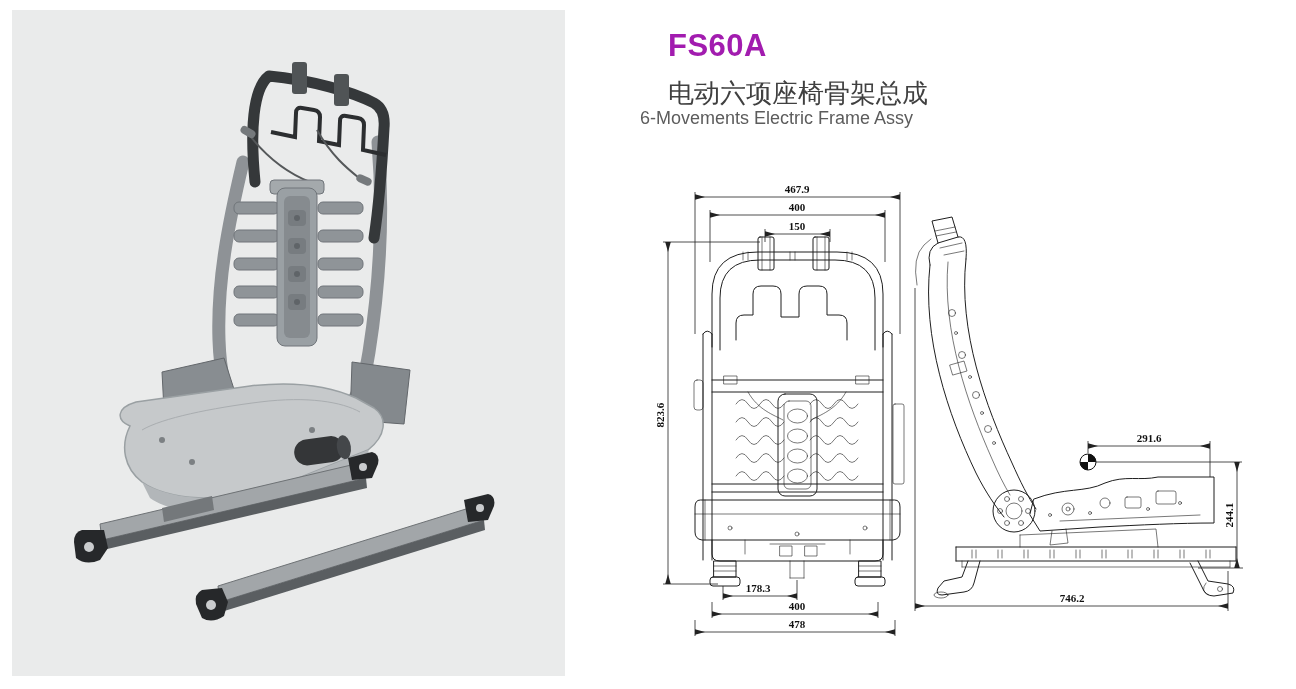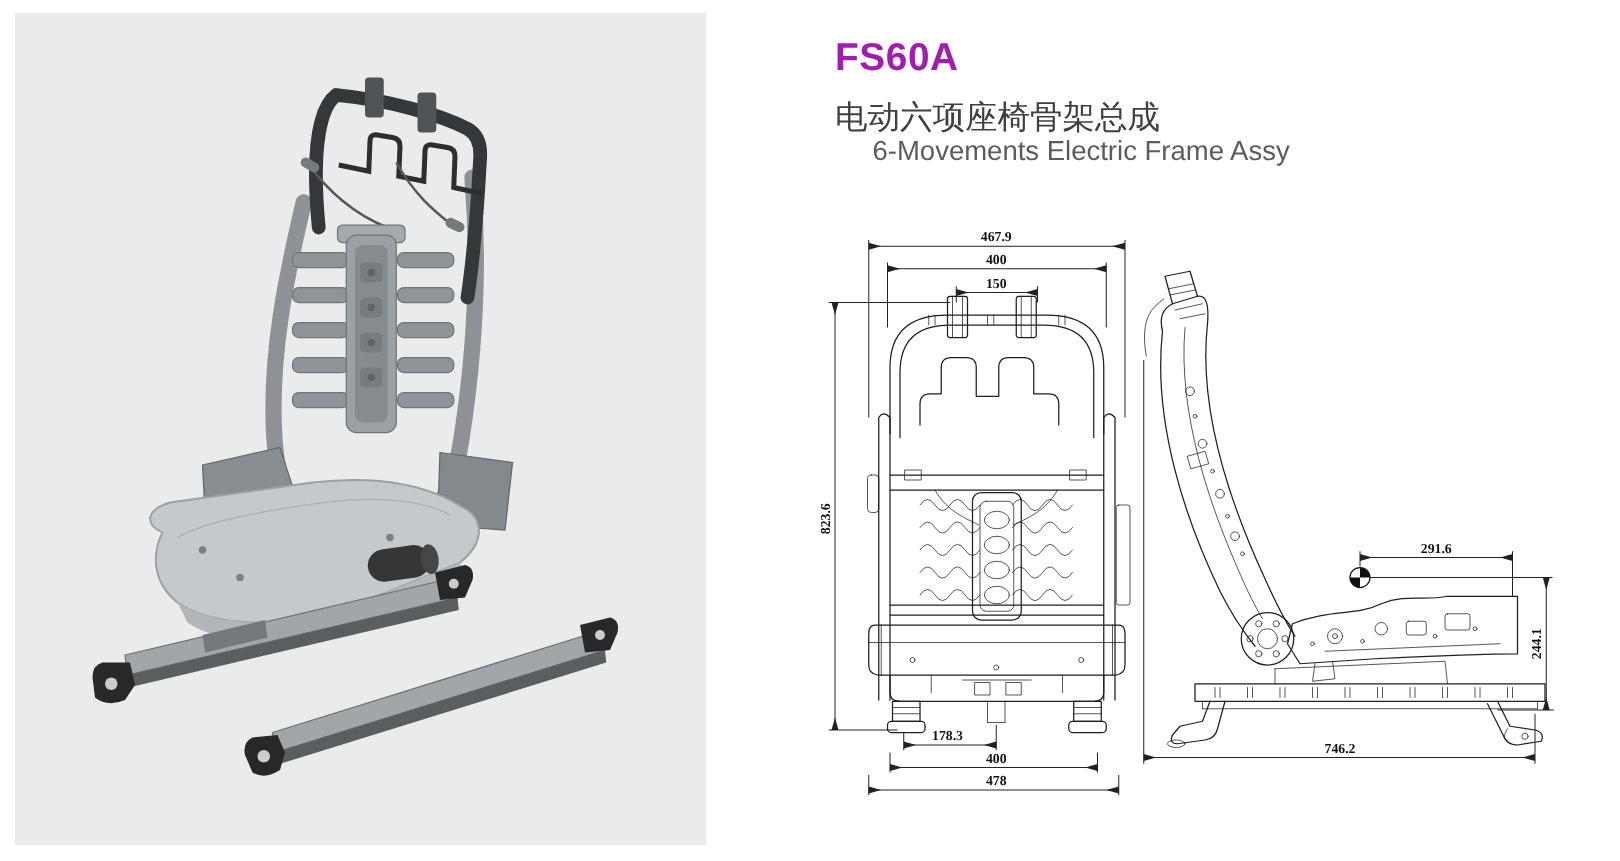--- a/index.html
+++ b/index.html
@@ -1,20 +1,20 @@
 <!DOCTYPE html>
 <html><head>
 <meta charset="utf-8">
 <style>
   html,body{margin:0;padding:0;background:#ffffff;font-family:"Liberation Sans",sans-serif;}
   .stage{position:relative;width:1296px;height:689px;background:#ffffff;overflow:hidden;}
   .photo-panel{position:absolute;left:12px;top:10px;width:553px;height:666px;background:#eaebeb;}
   .model{position:absolute;left:668px;top:28px;font-size:31px;font-weight:bold;color:#a21caf;letter-spacing:.5px;}
   .name-zh{position:absolute;left:668px;top:76px;font-size:26px;color:#404040;}
-  .name-en{position:absolute;left:698px;top:108px;font-size:22px;color:#5c5c5c;}
+  .name-en{position:absolute;left:640px;top:108px;font-size:18px;color:#5c5c5c;}
   svg text.dim{font-family:"Liberation Serif",serif;font-weight:bold;font-size:11px;fill:#111;}
   .dln{stroke:#222;stroke-width:.8;fill:none;}
   .dwg{stroke:#1f1f1f;stroke-width:1;fill:none;stroke-linejoin:round;stroke-linecap:round;}
   .dwg2{stroke:#1f1f1f;stroke-width:.6;fill:none;stroke-linejoin:round;stroke-linecap:round;}
   .svg-front{position:absolute;left:650px;top:182px;}
   .svg-side{position:absolute;left:900px;top:215px;}
 </style>
 </head>
 <body>
 

